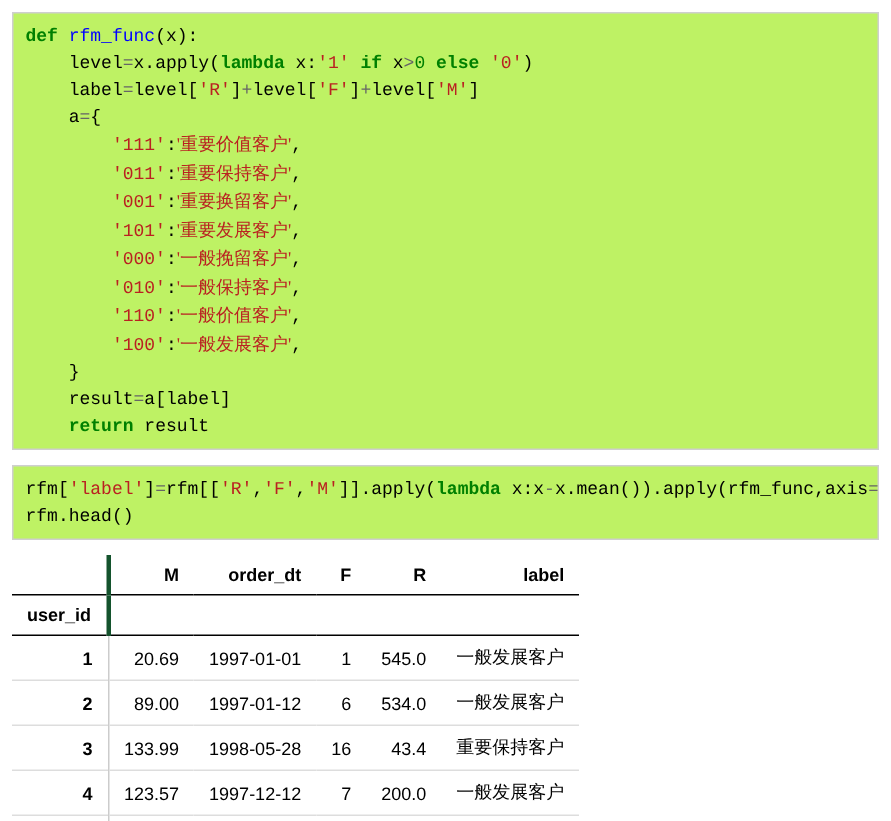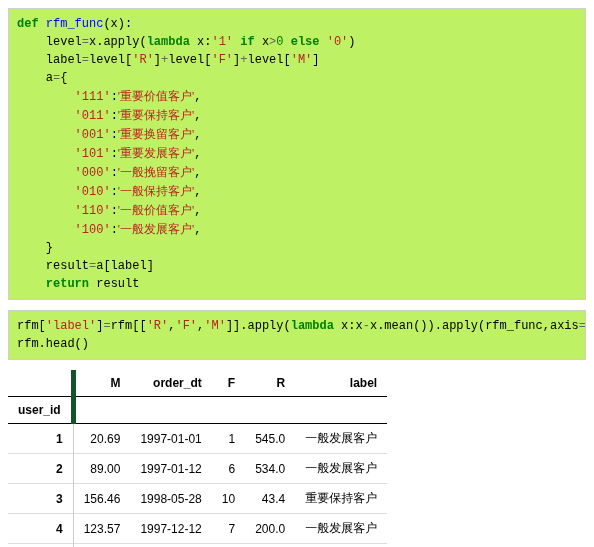--- a/index.html
+++ b/index.html
@@ -52,21 +52,21 @@
   }
   tbody tr {
     border-bottom: 1px solid #ddd;
   }
   .index-label-row th {
     border-bottom: 1px solid #000;
     font-weight: bold;
     text-align: left;
   }
   .corner {
-    border-right: 5px solid #14532d;
+    border-right: 3px solid #14532d;
   }
   .label-cell {
     text-align: right;
     font-family: SimSun, "宋体", serif;
   }
 </style>
 </head>
 <body>
 
 <div class="code-cell"><span class="kw">def</span> <span class="fn">rfm_func</span><span>(x):</span>
@@ -120,23 +120,23 @@
 <tr>
   <th class="row-head">2</th>
   <td>89.00</td>
   <td>1997-01-12</td>
   <td>6</td>
   <td>534.0</td>
   <td class="label-cell">一般发展客户</td>
 </tr>
 <tr>
   <th class="row-head">3</th>
-  <td>156.46</td>
+  <td>133.99</td>
   <td>1998-05-28</td>
-  <td>10</td>
+  <td>16</td>
   <td>43.4</td>
   <td class="label-cell">重要保持客户</td>
 </tr>
 <tr>
   <th class="row-head">4</th>
   <td>123.57</td>
   <td>1997-12-12</td>
   <td>7</td>
   <td>200.0</td>
   <td class="label-cell">一般发展客户</td>

